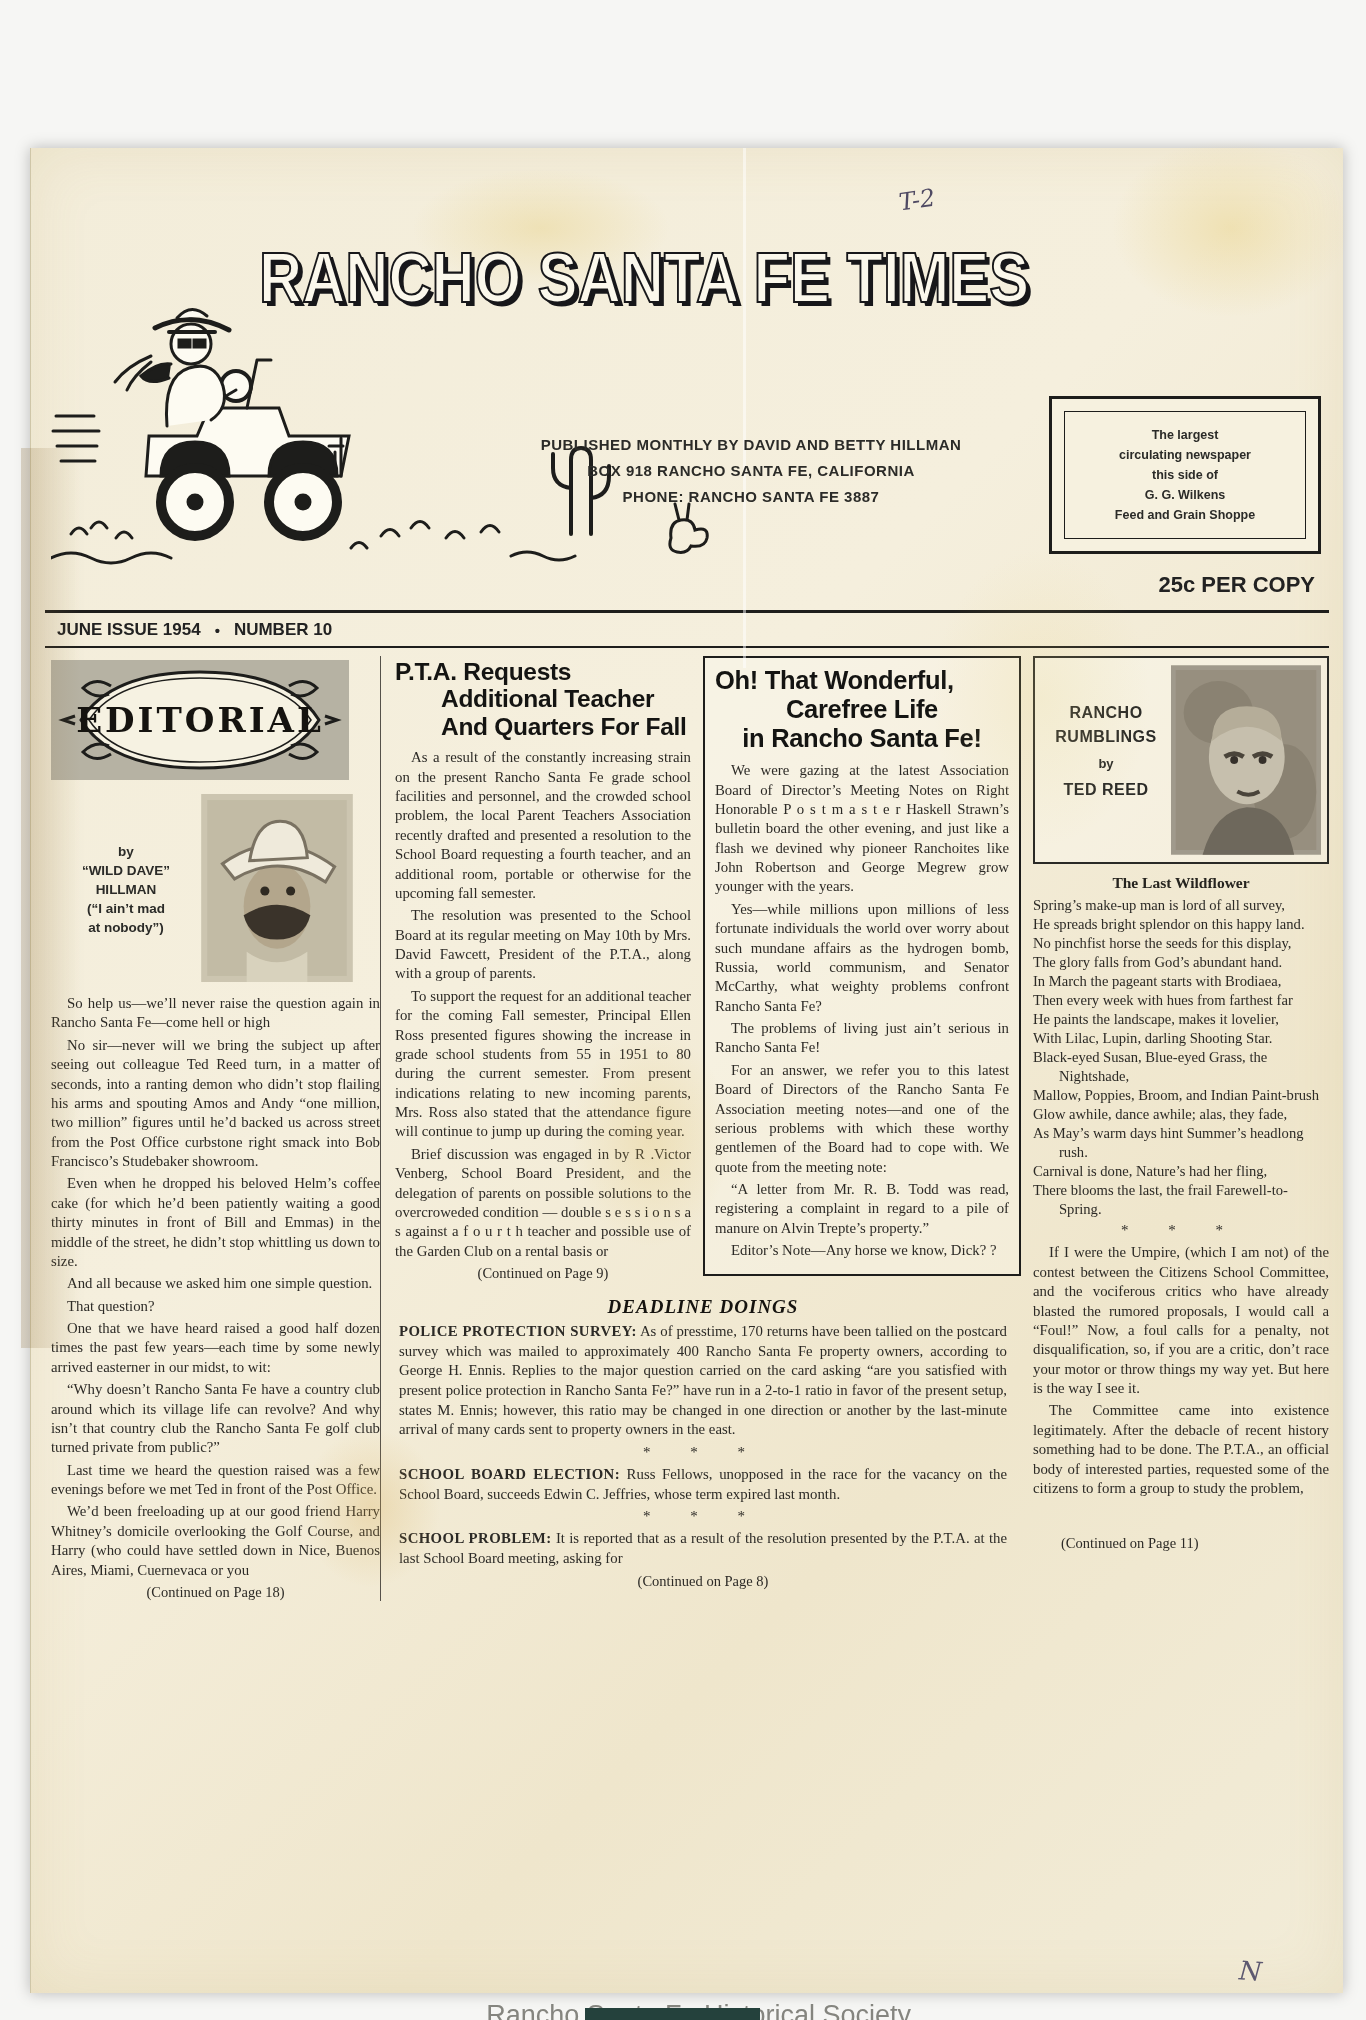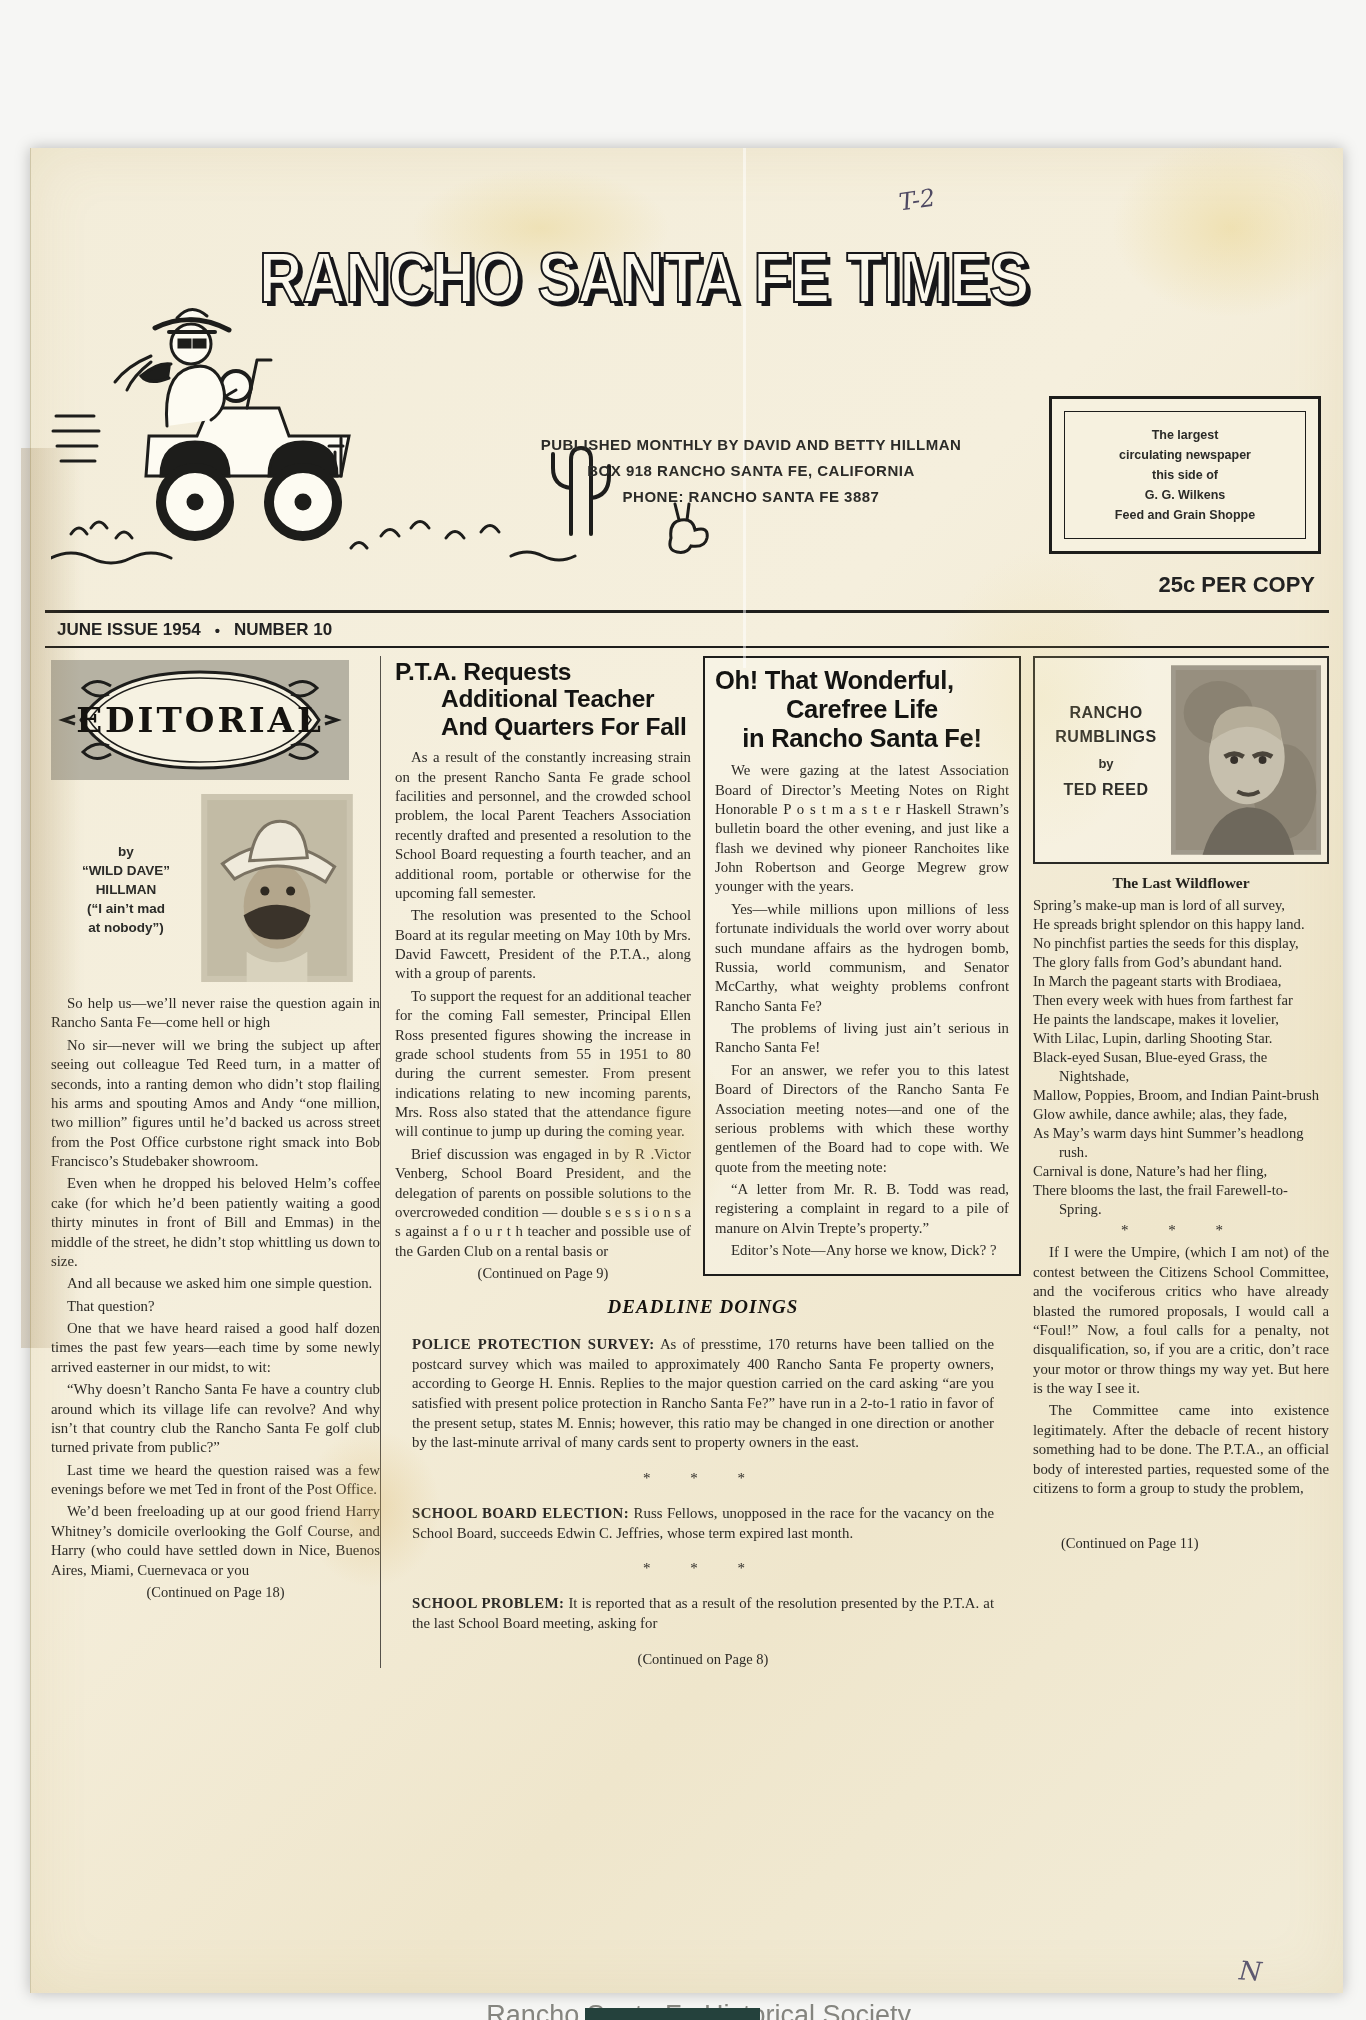--- a/index.html
+++ b/index.html
@@ -67,21 +67,21 @@
   .col-carefree{width:318px;}
   .carefree-box{border:2px solid #1d1d1b;padding:6px 10px 10px;background:rgba(255,255,252,.25);}
   .carefree-headline{font-family:"Liberation Sans", sans-serif;font-weight:bold;
     font-size:25.5px;line-height:1.14;color:#141412;margin:2px 0 8px;letter-spacing:-.3px;}
   .carefree-headline div:nth-child(2){text-align:center;}
   .carefree-headline div:nth-child(3){text-align:center;}
 
   .deadline{margin:14px 10px 0 14px;}
   .dd-title{text-align:center;font-family:"Liberation Serif", serif;font-weight:bold;
     font-style:italic;font-size:19px;letter-spacing:1px;color:#15130f;margin-bottom:4px;}
-  .dd-item{font-size:14.8px;line-height:1.33;text-align:justify;color:#2c2a26;margin:17px;}
+  .dd-item{font-size:14.8px;line-height:1.33;text-align:justify;color:#2c2a26;margin:4px;}
   .dd-label{font-weight:bold;letter-spacing:.4px;}
   .stars{text-align:center;font-size:15px;letter-spacing:18px;color:#2c2a26;margin:4px 0;}
 
   .col-rumblings{width:308px;padding-left:12px;}
   .rumb-header{border:2px solid #2a2a26;display:flex;background:rgba(255,255,252,.3);
     padding:6px;margin-bottom:10px;}
   .rumb-title{width:130px;text-align:center;font-family:"Liberation Sans", sans-serif;
     font-weight:bold;color:#2b2b28;padding-top:34px;}
   .rumb-title .big{font-size:16px;margin:6px 0;letter-spacing:.5px;}
   .rumb-title .small{font-size:13px;margin:10px 0;font-weight:bold;}
@@ -312,21 +312,21 @@
           <circle cx="58" cy="60" r="2.5" fill="#35302a"></circle>
           <path d="M42 80 q7 4 14 0" stroke="#4a443a" stroke-width="2.5" fill="none"></path>
           <path d="M20 120 q8 -28 28 -30 q24 0 30 30 z" fill="#6e685c"></path>
         </svg>
       </div>
 
       <div class="poem-title">The Last Wildflower</div>
       <div class="poem">
           <div>Spring’s make-up man is lord of all survey,</div>
           <div>He spreads bright splendor on this happy land.</div>
-          <div>No pinchfist parties the seeds for this display,</div>
+          <div>No pinchfist horse the seeds for this display,</div>
           <div>The glory falls from God’s abundant hand.</div>
           <div>In March the pageant starts with Brodiaea,</div>
           <div>Then every week with hues from farthest far</div>
           <div>He paints the landscape, makes it lovelier,</div>
           <div>With Lilac, Lupin, darling Shooting Star.</div>
           <div>Black-eyed Susan, Blue-eyed Grass, the Nightshade,</div>
           <div>Mallow, Poppies, Broom, and Indian Paint-brush</div>
           <div>Glow awhile, dance awhile; alas, they fade,</div>
           <div>As May’s warm days hint Summer’s headlong rush.</div>
           <div>Carnival is done, Nature’s had her fling,</div>

